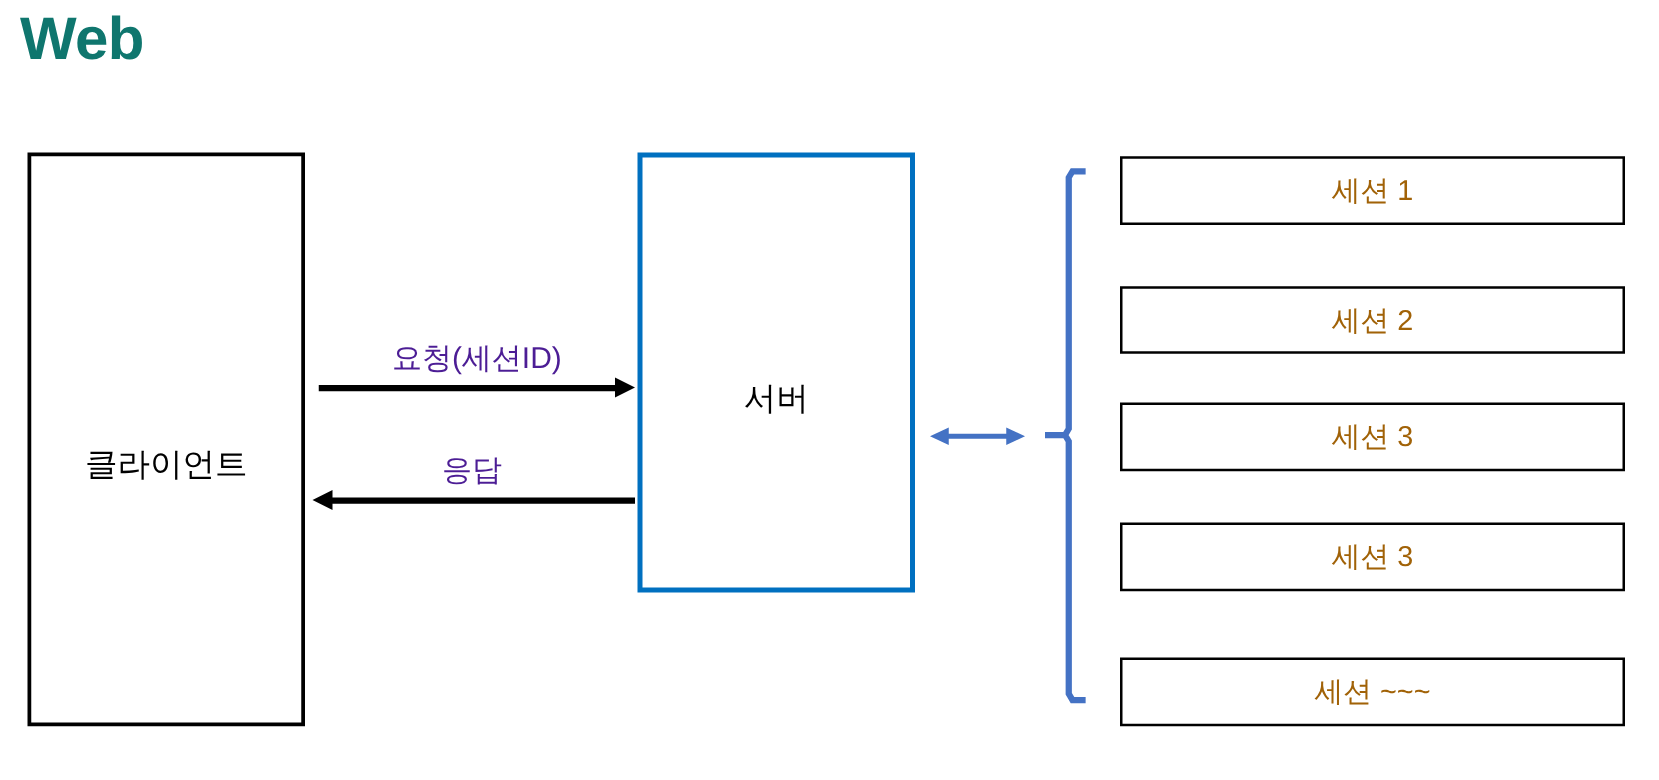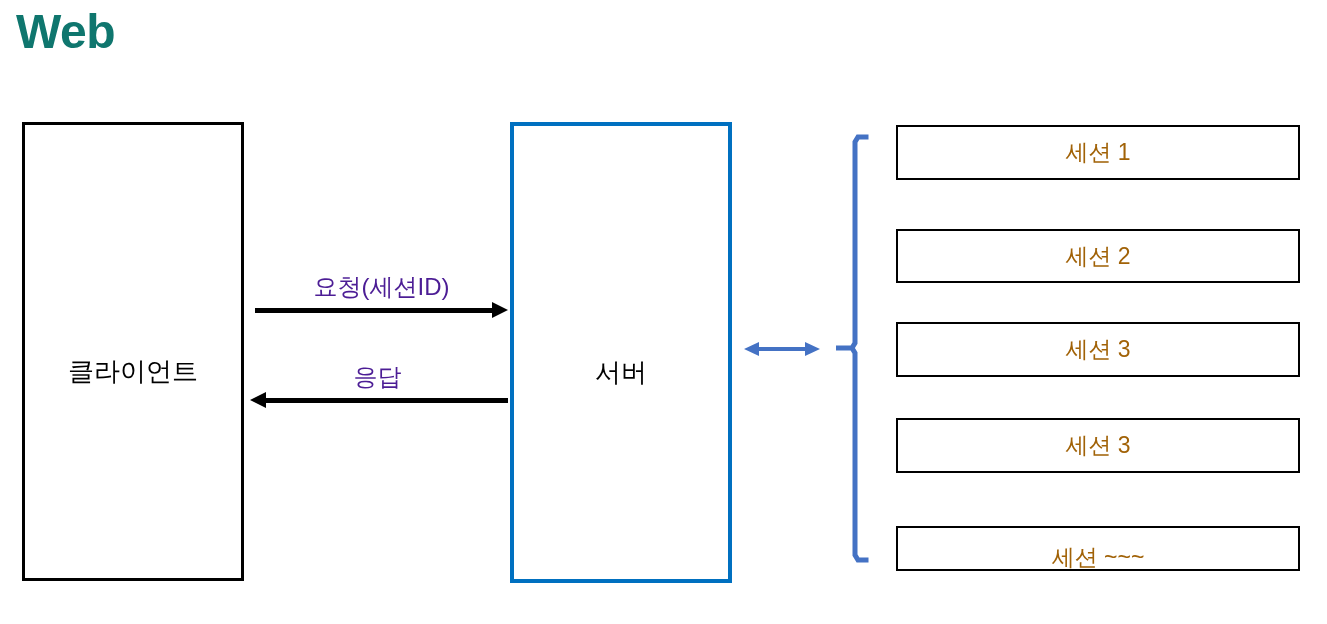--- a/index.html
+++ b/index.html
@@ -52,21 +52,21 @@
     left: 22px;
     top: 122px;
     width: 222px;
     height: 459px;
     border: 3px solid #000000;
   }
   .node-server {
     left: 510px;
     top: 122px;
     width: 222px;
-    height: 461px;
+    height: 352px;
     border: 4px solid #0070c0;
   }
 
   
   .flow-arrow {
     position: absolute;
     height: 0;
   }
   .flow-arrow .shaft {
     position: absolute;
@@ -183,21 +183,21 @@
   .session-box .session-label {
     font-size: 23px;
     line-height: 1;
     color: #a16207;
     white-space: pre;
   }
   .session-0 { top: 125px; height: 55px; }
   .session-1 { top: 229px; height: 54px; }
   .session-2 { top: 322px; height: 55px; }
   .session-3 { top: 418px; height: 55px; }
-  .session-4 { top: 526px; height: 45px; align-items: flex-end; }
+  .session-4 { top: 526px; height: 55px; }
 </style>
 </head>
 <body>
 
 <div id="canvas">
 
   <div class="title">Web</div>
 
   <div class="node-box node-client">
     <span class="node-label">클라이언트</span>

